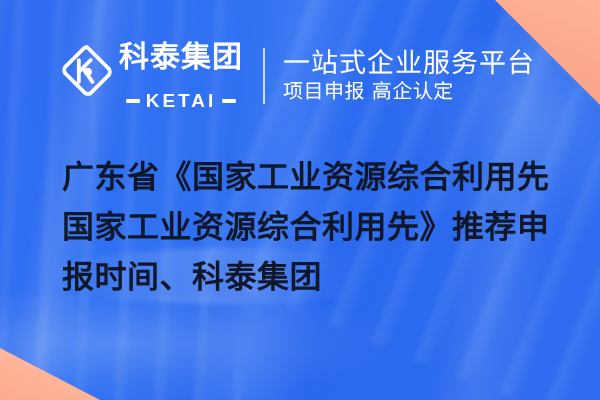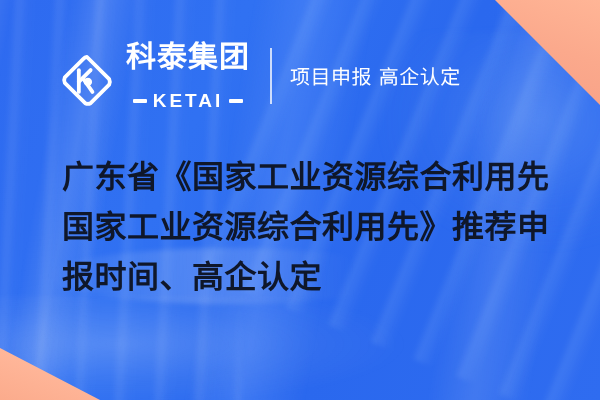--- a/index.html
+++ b/index.html
@@ -141,22 +141,22 @@
   .header {
     position: absolute;
     left: 58px;
     top: 40px;
     display: flex;
     align-items: center;
     height: 72px;
   }
   .logo-lockup {
     display: flex;
-    align-items: flex-end;
-    gap: 10px;
+    align-items: flex-start;
+    gap: 3px;
   }
   .logo-mark {
     width: 58px;
     height: 58px;
     flex: 0 0 58px;
     display: block;
   }
   .logo-words {
     display: flex;
     flex-direction: column;
@@ -279,24 +279,25 @@
           <span class="logo-dash"></span>
           <span class="logo-en">KETAI</span>
           <span class="logo-dash"></span>
         </div>
       </div>
     </div>
 
     <div class="divider"></div>
 
     <div class="slogan">
+      <div class="slogan-main">一站式企业服务平台</div>
       <div class="slogan-sub">项目申报 高企认定</div>
     </div>
 
   </div>
 
   <div class="headline">
     <div class="headline-line">广东省《国家工业资源综合利用先</div>
     <div class="headline-line">国家工业资源综合利用先》推荐申</div>
-    <div class="headline-line">报时间、高企认定</div>
+    <div class="headline-line">报时间、科泰集团</div>
   </div>
 
 </div>
 
 </body></html>

